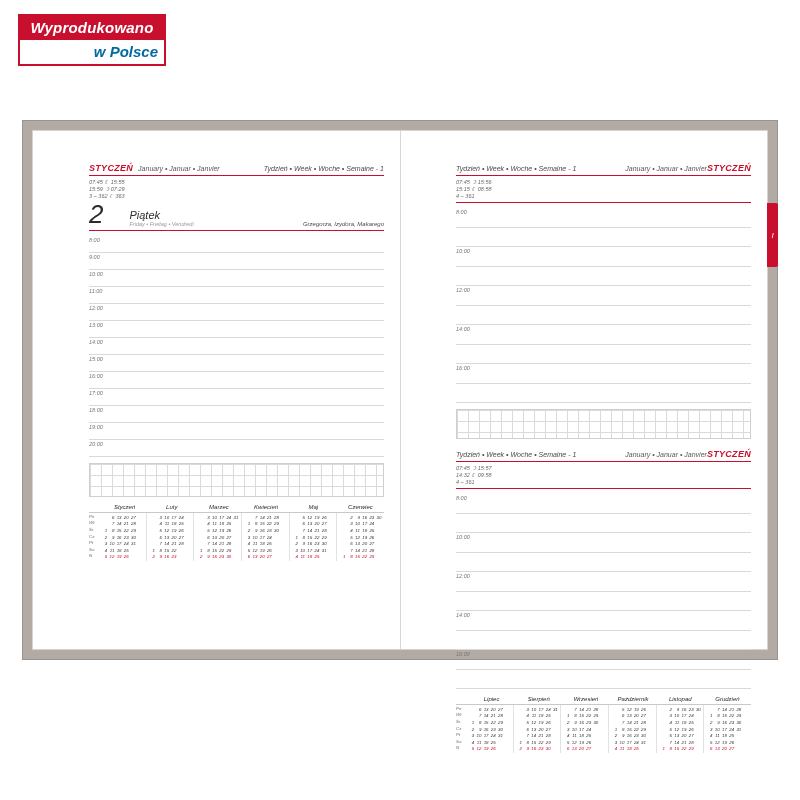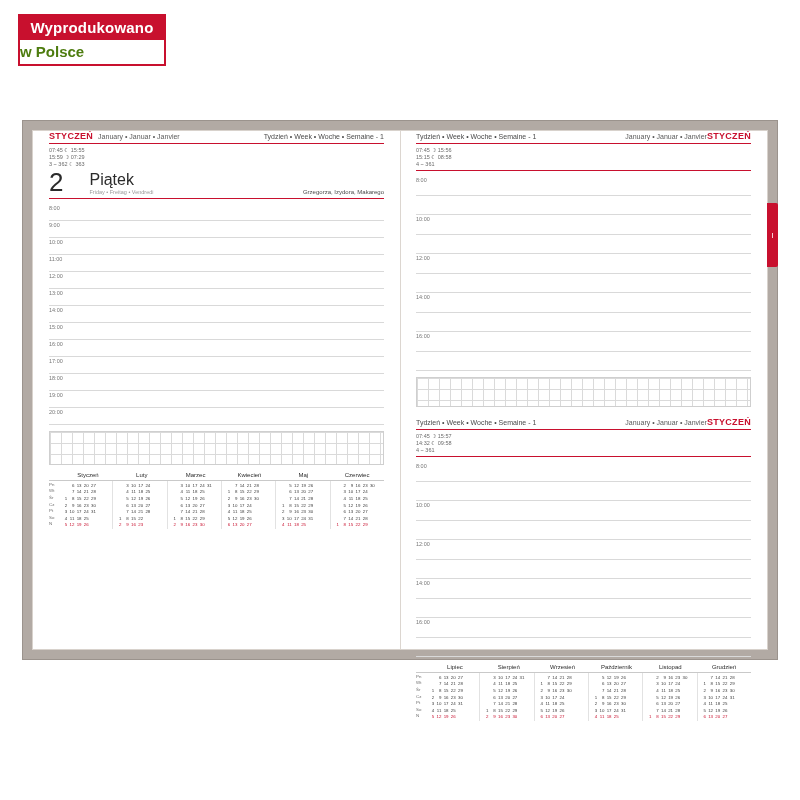--- a/index.html
+++ b/index.html
@@ -7,20 +7,21 @@
     margin: 0; padding: 0;
     width: 800px; height: 800px;
     background: #ffffff;
     font-family: "Liberation Sans", sans-serif;
   }
   #stage {
     position: relative;
     width: 800px; height: 800px;
     overflow: hidden;
     background: #ffffff;
+    font-style: italic;
   }
 
   
   .badge {
     position: absolute;
     left: 18px; top: 14px;
     width: 148px; height: 52px;
     border: 2px solid #c8102e;
     background: #ffffff;
     display: flex; flex-direction: column;
@@ -29,24 +30,24 @@
   .badge-top {
     background: #c8102e;
     color: #ffffff;
     font-weight: bold;
     font-size: 15px;
     text-align: center;
     padding: 3px 0 4px 0;
     letter-spacing: .2px;
   }
   .badge-bottom {
-    color: #4d7c0f;
+    color: #0369a1;
     font-weight: bold;
     font-size: 15px;
-    text-align: left;
+    text-align: right;
     padding: 3px 6px 0 0;
   }
 
   
   .book {
     position: absolute;
     left: 22px; top: 120px;
     width: 756px; height: 540px;
     background: #b2aaa4;
     border: 1px solid #9b938d;
@@ -70,22 +71,23 @@
     width: 11px; height: 64px;
     background: #c8102e;
     border-radius: 0 2px 2px 0;
     color: #fff;
     font-size: 8px;
     display: flex; align-items: center; justify-content: center;
   }
 
   .page {
     width: 50%;
-    padding: 0 16px 10px 16px;
+    padding: 32px 16px 10px 16px;
     position: relative;
+    margin-left: 40px;
   }
 
   
   .red { color: #c8102e; }
   .hdr-row {
     display: flex; align-items: baseline;
     font-size: 7.5px;
     border-bottom: 1px solid #c8102e;
     padding-bottom: 2px;
   }
@@ -107,21 +109,21 @@
   }
   .astro-line { white-space: nowrap; }
   .astro .moon { color: #333; }
 
   .daynum {
     font-size: 26px; color: #c8102e; font-weight: normal;
     line-height: 1;
   }
   .daynum.black { color: #2b2b2b; }
   .dayname {
-    font-size: 16px; color: #2b2b2b;
+    font-size: 11px; color: #2b2b2b;
   }
   .dayname.red { color: #c8102e; }
   .daylangs { font-size: 5.5px; color: #9a9a9a; }
   .daylangs.red { color: #c8102e; }
   .names { font-size: 6px; color: #4a4a4a; }
 
   .day-head { display: flex; align-items: flex-end; }
   .day-head .left { display: flex; flex-direction: column; }
   .day-head .right { margin-left: auto; text-align: right; display: flex; flex-direction: column; }
 

